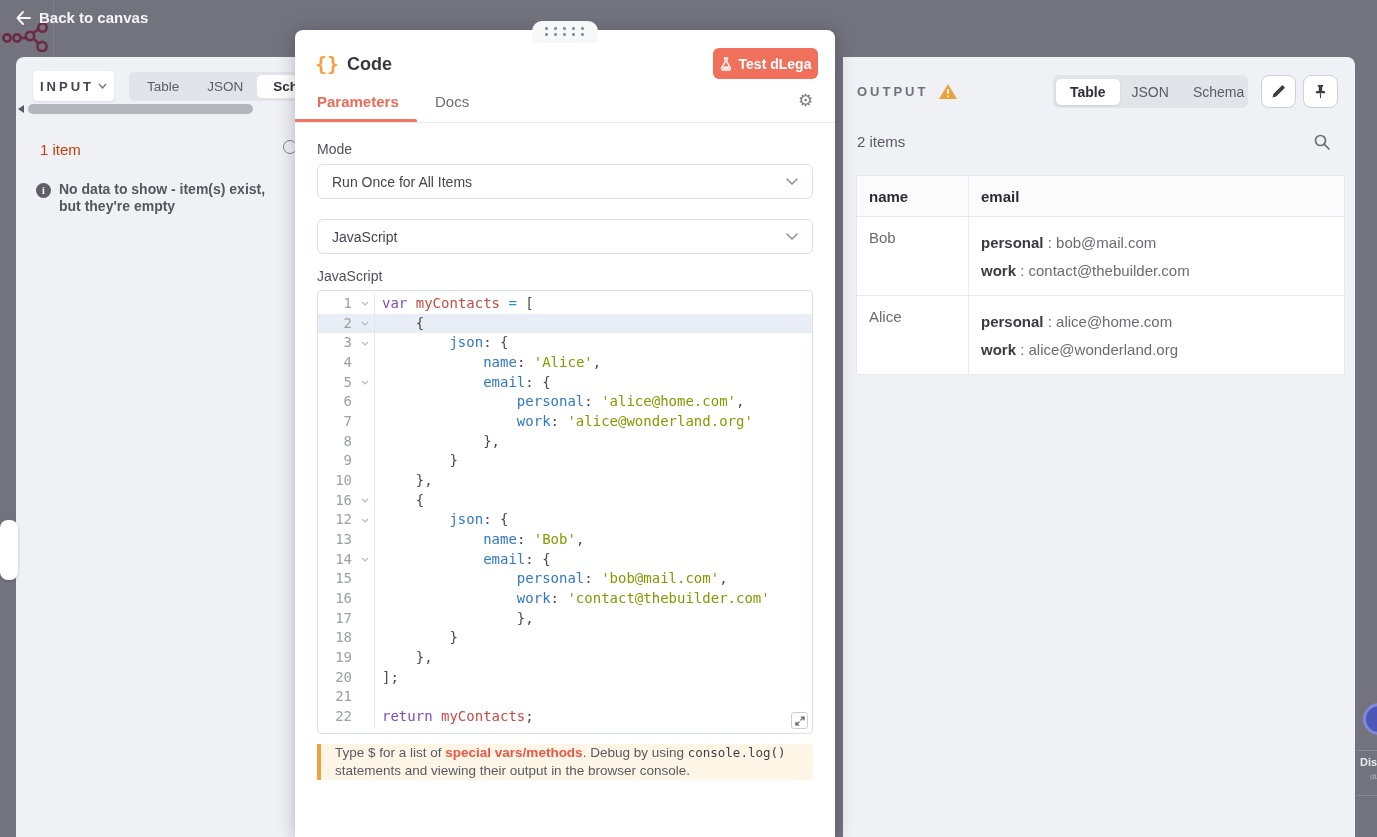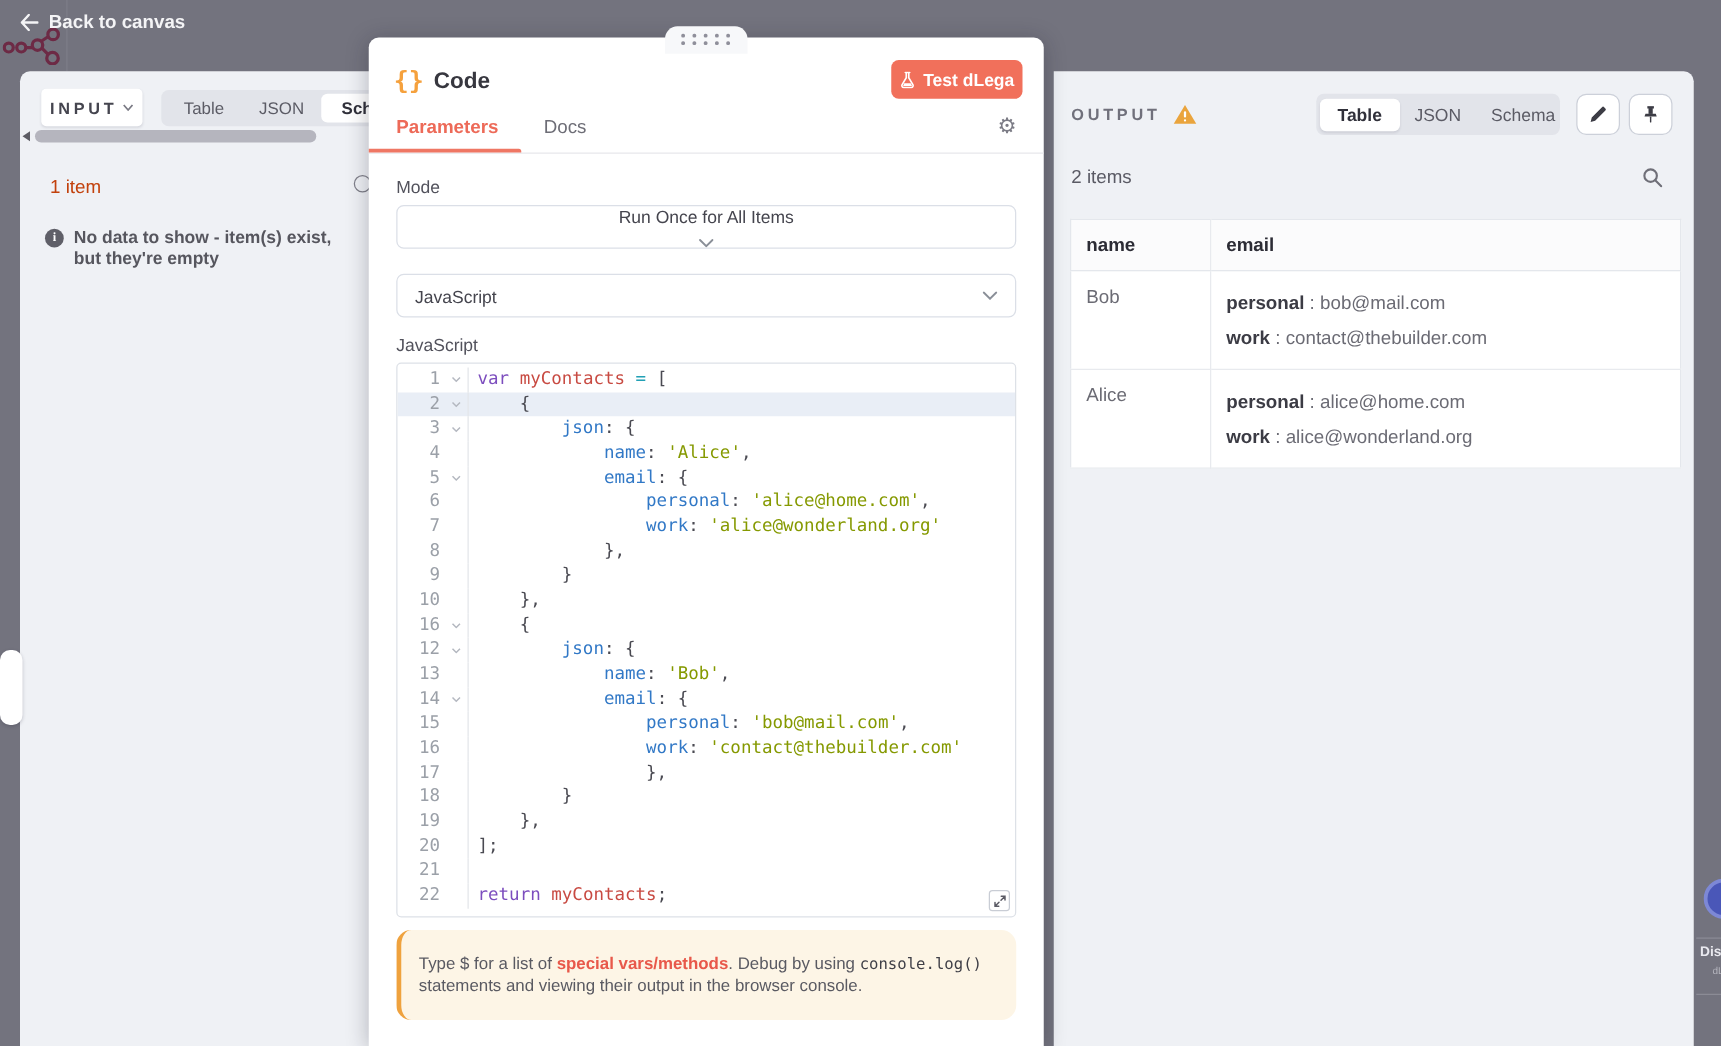--- a/index.html
+++ b/index.html
@@ -49,36 +49,36 @@
   .param-tab.active { color:#ed6a58; font-weight:600; }
   .param-tab.inactive { color:#6d6d76; }
   .tab-underline { position:absolute; left:0; top:89px; width:122px; height:3px; background:#ef7764; border-radius:0 2px 0 0; }
   .header-rule { position:absolute; left:0; top:92px; width:100%; height:1px; background:#e7e7ec; }
   .gear-btn { position:absolute; left:503px; top:60px; font-size:17px; color:#7c7c86; cursor:pointer; background:none; border:none; }
 
   .modal-body { padding:18px 22px 0 22px; }
   .field-label { font-size:14px; color:#52525c; margin-bottom:7px; }
   .select-box { height:35px; background:#fff; border:1px solid #dbdfe7; border-radius:6px; display:flex; align-items:center; justify-content:space-between; padding:0 14px; cursor:pointer; }
   .select-value { font-size:14px; color:#45454e; }
-  .mb20 { margin-bottom:20px;flex-direction:column; } .mb14 { margin-bottom:14px; } .mb6 { margin-bottom:6px; }
+  .mb20 { margin-bottom:20px; } .mb14 { margin-bottom:14px; } .mb6 { margin-bottom:6px; }
 
   
   .editor { position:relative; height:444px; border:1px solid #dde1e7; border-radius:4px; background:#fff; overflow:hidden; font-family:"DejaVu Sans Mono", monospace; font-size:14px; padding-top:3px; cursor:text; }
   .cm-row { display:flex; height:19.68px; line-height:19.68px; }
   .cm-row.active { background:#e9eef6; }
   .cm-gutter { flex:0 0 56px; display:flex; border-right:1px solid #e3e6ea; }
   .cm-num { flex:0 0 38px; text-align:right; padding-right:4px; color:#9ba0a8; }
   .cm-fold { flex:0 0 18px; display:flex; align-items:center; justify-content:center; color:#b4b8c0; cursor:pointer; }
   .cm-content { white-space:pre; padding-left:7px; color:#45454e; }
   .tk-kw { color:#7c4dbe; } .tk-vr { color:#c84a42; } .tk-op { color:#22a0b5; }
   .tk-pr { color:#3178c6; } .tk-st { color:#859900; } .tk-pn { color:#4a4a52; } .tk-pl { color:#45454e; }
   .expand-btn { position:absolute; right:4px; bottom:4px; width:17px; height:17px; background:#fff; border:1px solid #c9cdd5; border-radius:3px; display:flex; align-items:center; justify-content:center; cursor:pointer; }
 
   
-  .hint { margin-top:10px; background:#fdf5e6; border-left:4px solid #efa23e; border-radius:12px; padding:18px 14px; font-size:13.5px; color:#5a5a62; line-height:1.35; width:100%; }
+  .hint { margin-top:10px; background:#fdf5e6; border-left:4px solid #efa23e; border-radius:0; padding:0 14px; font-size:13.5px; color:#5a5a62; line-height:1.35; width:100%; }
   .hint-link { color:#e8584a; font-weight:600; cursor:pointer; }
   .hint code { font-family:"DejaVu Sans Mono", monospace; font-size:12.5px; color:#3f3f47; }
 
   
   .out-header { position:absolute; left:14px; right:17px; top:18px; height:33px; display:flex; align-items:center; }
   .out-title-wrap { display:flex; align-items:center; gap:10px; }
   .output-panel .panel-title { color:#70707b; }
   .out-tabs { position:absolute; left:196px; width:195px; height:33px; background:#e2e4ea; border-radius:6px; display:flex; align-items:center; padding:0 3px; }
   .out-tab { font-size:14px; color:#5b5b65; padding:5px 12px; cursor:pointer; }
   .out-tab.active { background:#fff; border-radius:5px; font-weight:700; color:#30303a; padding:5px 14px; box-shadow:0 1px 2px rgba(50,50,70,.12); }

